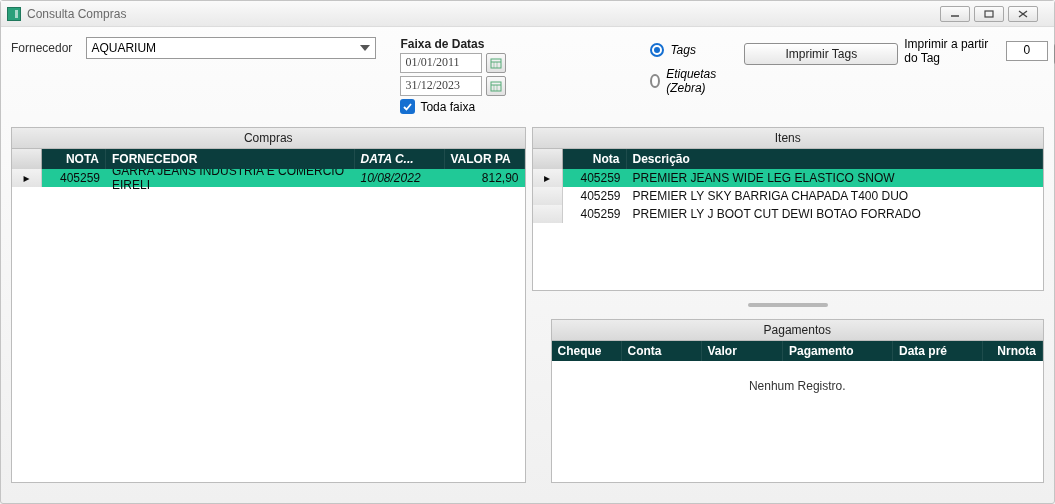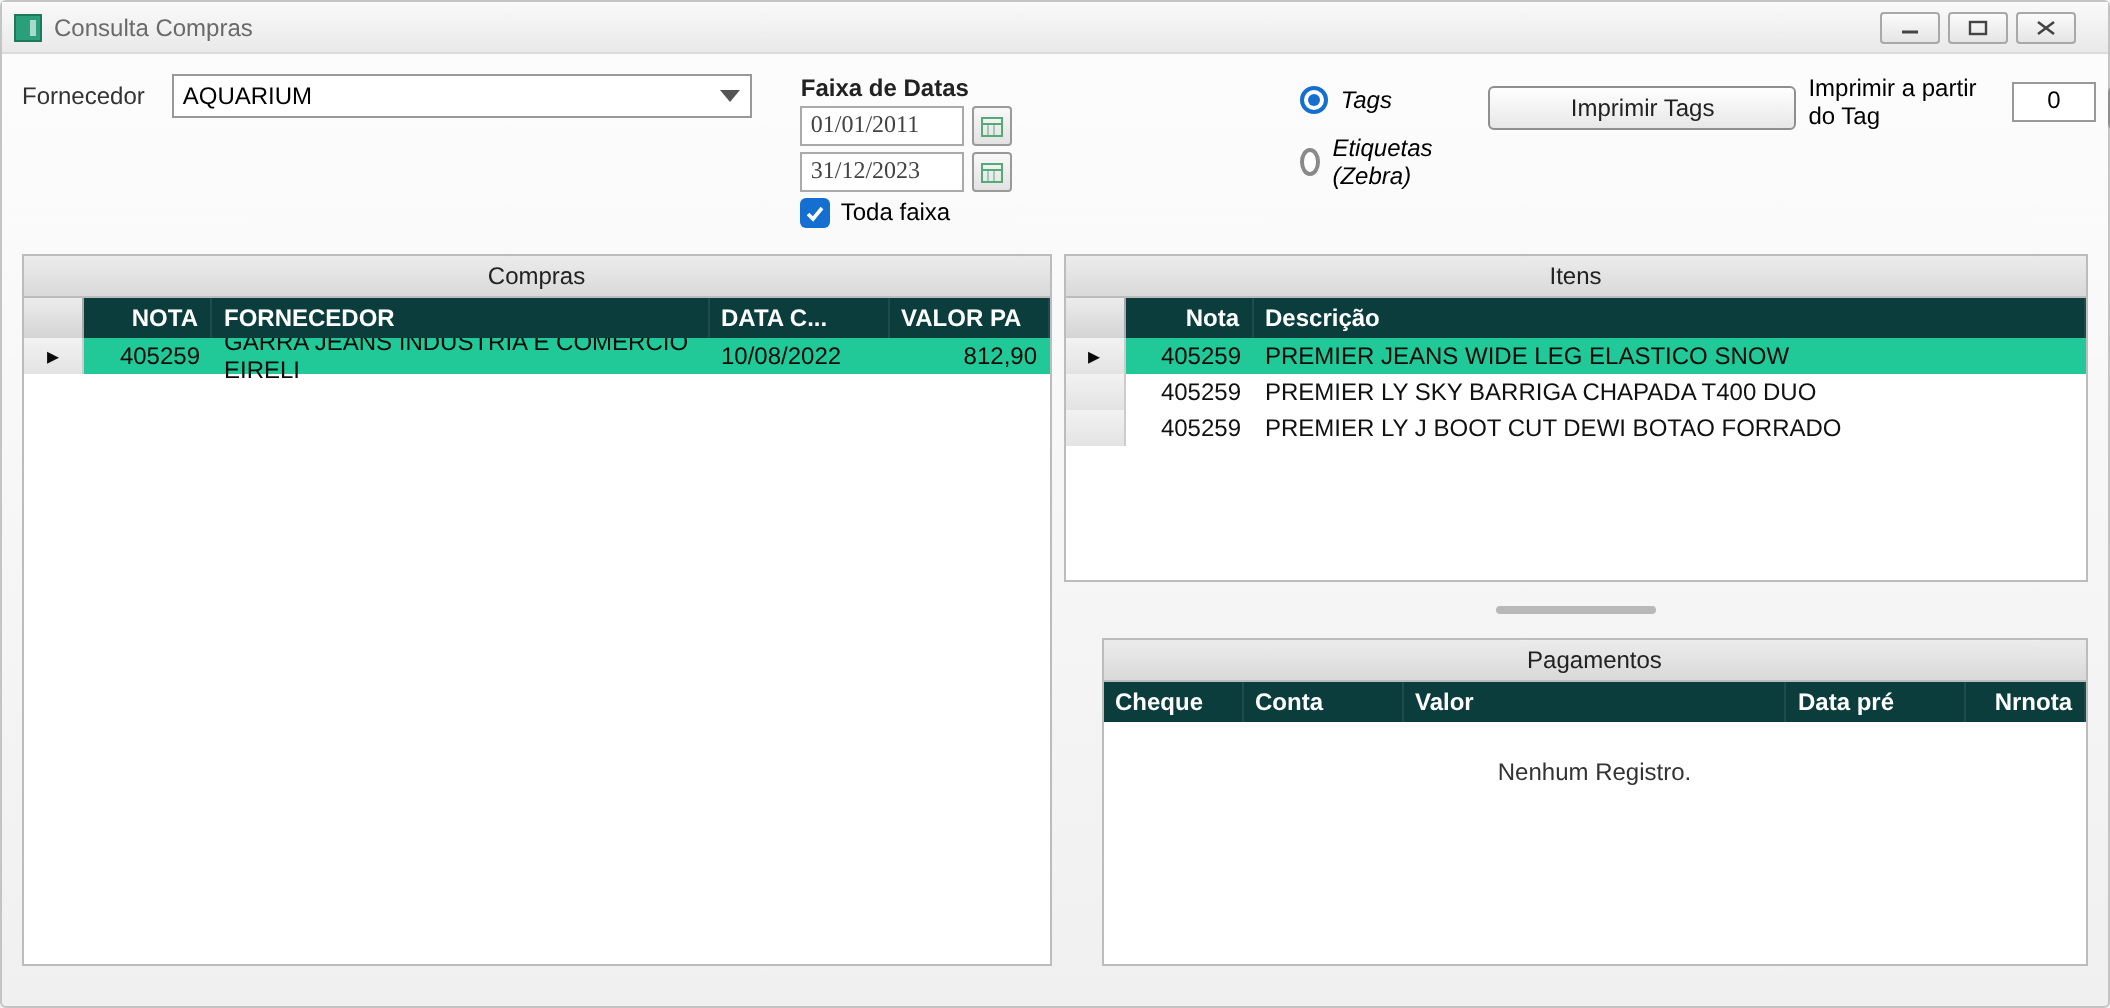--- a/index.html
+++ b/index.html
@@ -16,21 +16,21 @@
   .filters { display: flex; align-items: flex-start; gap: 24px; height: 86px; }
   .fld-forn { display: flex; align-items: center; gap: 14px; }
   .fld-forn label { color: #333; }
   .combo { width: 290px; height: 22px; border: 1px solid #999; background: #fff; display: flex; align-items: center; padding: 0 4px; position: relative; }
   .combo .cbtn { position: absolute; right: 2px; top: 2px; bottom: 2px; width: 16px; display:flex; align-items:center; justify-content:center; }
   .dates { }
   .dates .caption { font-weight: bold; color: #222; margin-bottom: 2px; }
   .daterow { display: flex; align-items: center; gap: 4px; margin-bottom: 3px; }
   .datebox { width: 82px; height: 20px; border: 1px solid #aaa; background: #fff; padding: 1px 4px; color:#444;font-family:Liberation Serif, serif; }
   .calbtn { width: 20px; height: 20px; border: 1px solid #9a9a9a; border-radius: 2px; background: linear-gradient(#f9f9f9,#e2e2e2); display:flex; align-items:center; justify-content:center; cursor:pointer; }
-  .chkrow { display: flex; align-items: flex-start; gap: 5px; margin-top: 2px; }
+  .chkrow { display: flex; align-items: center; gap: 5px; margin-top: 2px; }
   .chkbox { width: 15px; height: 15px; border-radius: 3px; background: #156fd1; display:flex; align-items:center; justify-content:center; }
   .radios { display:flex; flex-direction:column; gap:10px; margin-top:6px; margin-left:120px; }
   .radiorow { display:flex; align-items:center; gap:6px; cursor:pointer;font-style:italic; }
   .radio { width:14px; height:14px; border-radius:50%; border:2px solid #156fd1; display:flex; align-items:center; justify-content:center; background:#fff; }
   .radio.off { border-color:#8a8a8a; }
   .radio .dot { width:6px; height:6px; border-radius:50%; background:#156fd1; }
   .rightbtns { margin-left:auto; display:flex; flex-direction:row; gap:6px; align-items:flex-end; }
   .btn { min-width: 96px; height: 22px; border: 1px solid #8f8f8f; border-radius: 3px; background: linear-gradient(#fff,#e7e7e7); cursor:pointer; display:flex; align-items:center; justify-content:center; padding:0 10px; color:#222; }
   .btn.wide { width: 192px; }
   .tagrow { display:flex; align-items:center; gap:8px; }
@@ -52,21 +52,21 @@
 
   .rightcol { flex:1; display:flex; flex-direction:column; gap:8px; }
   .panel.itens { height: 200px; }
   .panel.pagamentos { height: 146px; margin-left: 19px; }
   .drag-handle { height:4px; background:#b8b8b8; margin:4px auto; width:80px; border-radius:2px; }
   .empty { text-align:center; color:#333; padding:18px 0; }
 
   
   .c-nota { width:64px; justify-content:flex-end; }
   .c-forn { flex:1; }
-  .c-data { width:90px; }
+  .c-data { width:90px;font-style:italic; }
   .c-valor { width:80px; justify-content:flex-end; }
   .thead .c-valor { justify-content:flex-start; }
 
   
   .i-nota { width:64px; justify-content:flex-end; }
   .i-desc { flex:1; }
 
   
   .p-cheque { width:70px; }
   .p-conta { width:80px; }
@@ -233,20 +233,21 @@
         </div>
 
         <div class="drag-handle"></div>
 
         <div class="panel pagamentos">
           <div class="panel-title">Pagamentos</div>
           <div class="thead">
             <div class="col p-cheque">Cheque</div>
             <div class="col p-conta">Conta</div>
             <div class="col p-valor">Valor</div>
+            <div class="col p-pag">Pagamento</div>
             <div class="col p-data">Data pré</div>
             <div class="col p-nr">Nrnota</div>
           </div>
           <div class="empty">Nenhum Registro.</div>
         </div>
       </div>
     </div>
   </div>
 </div>
 

